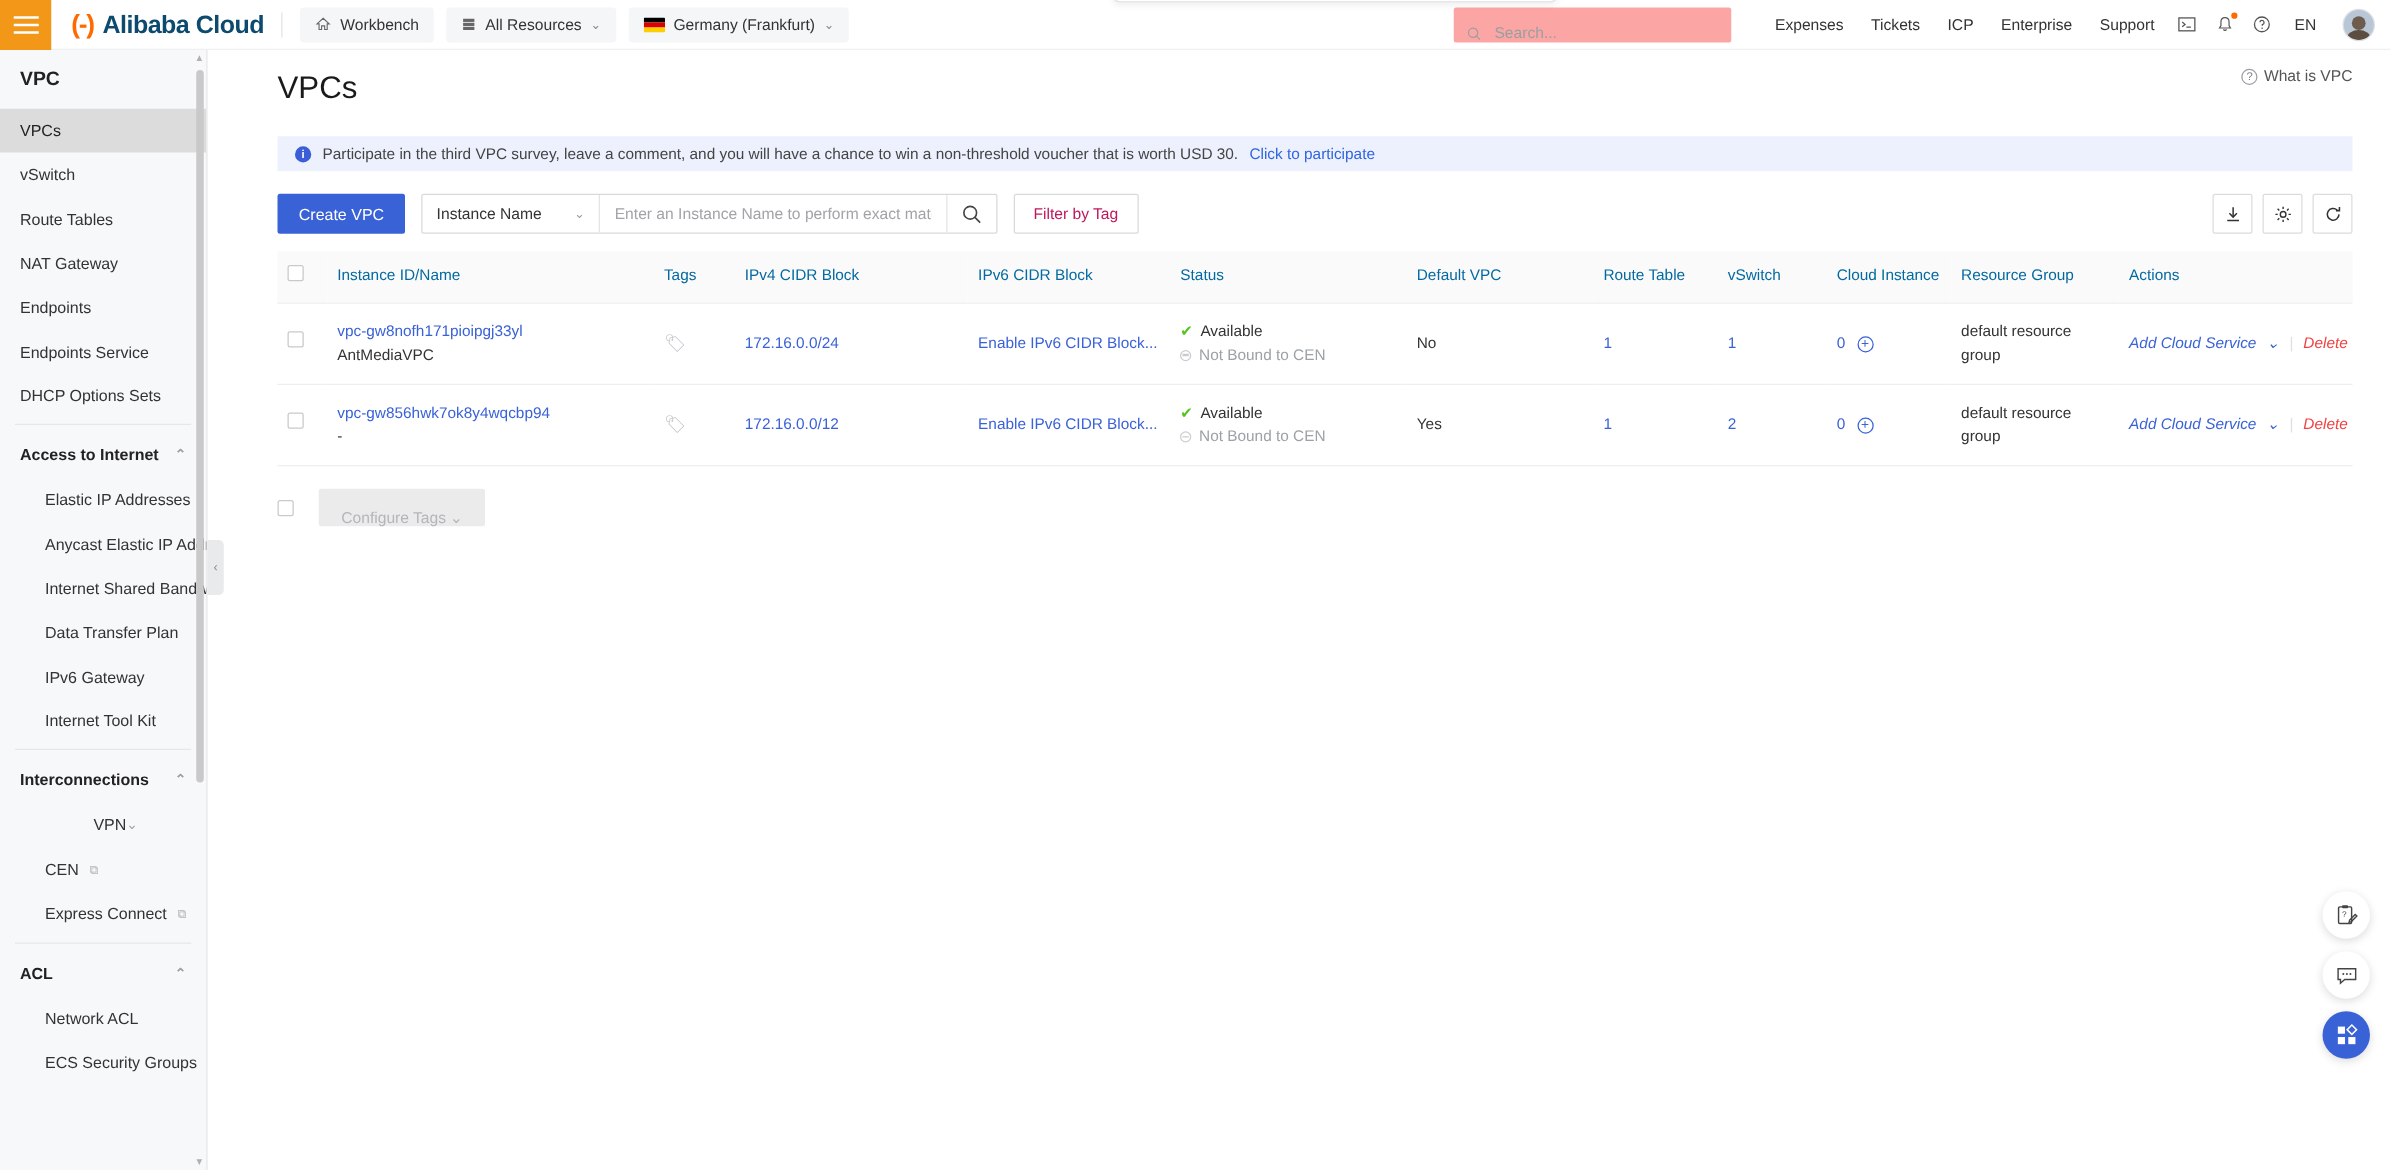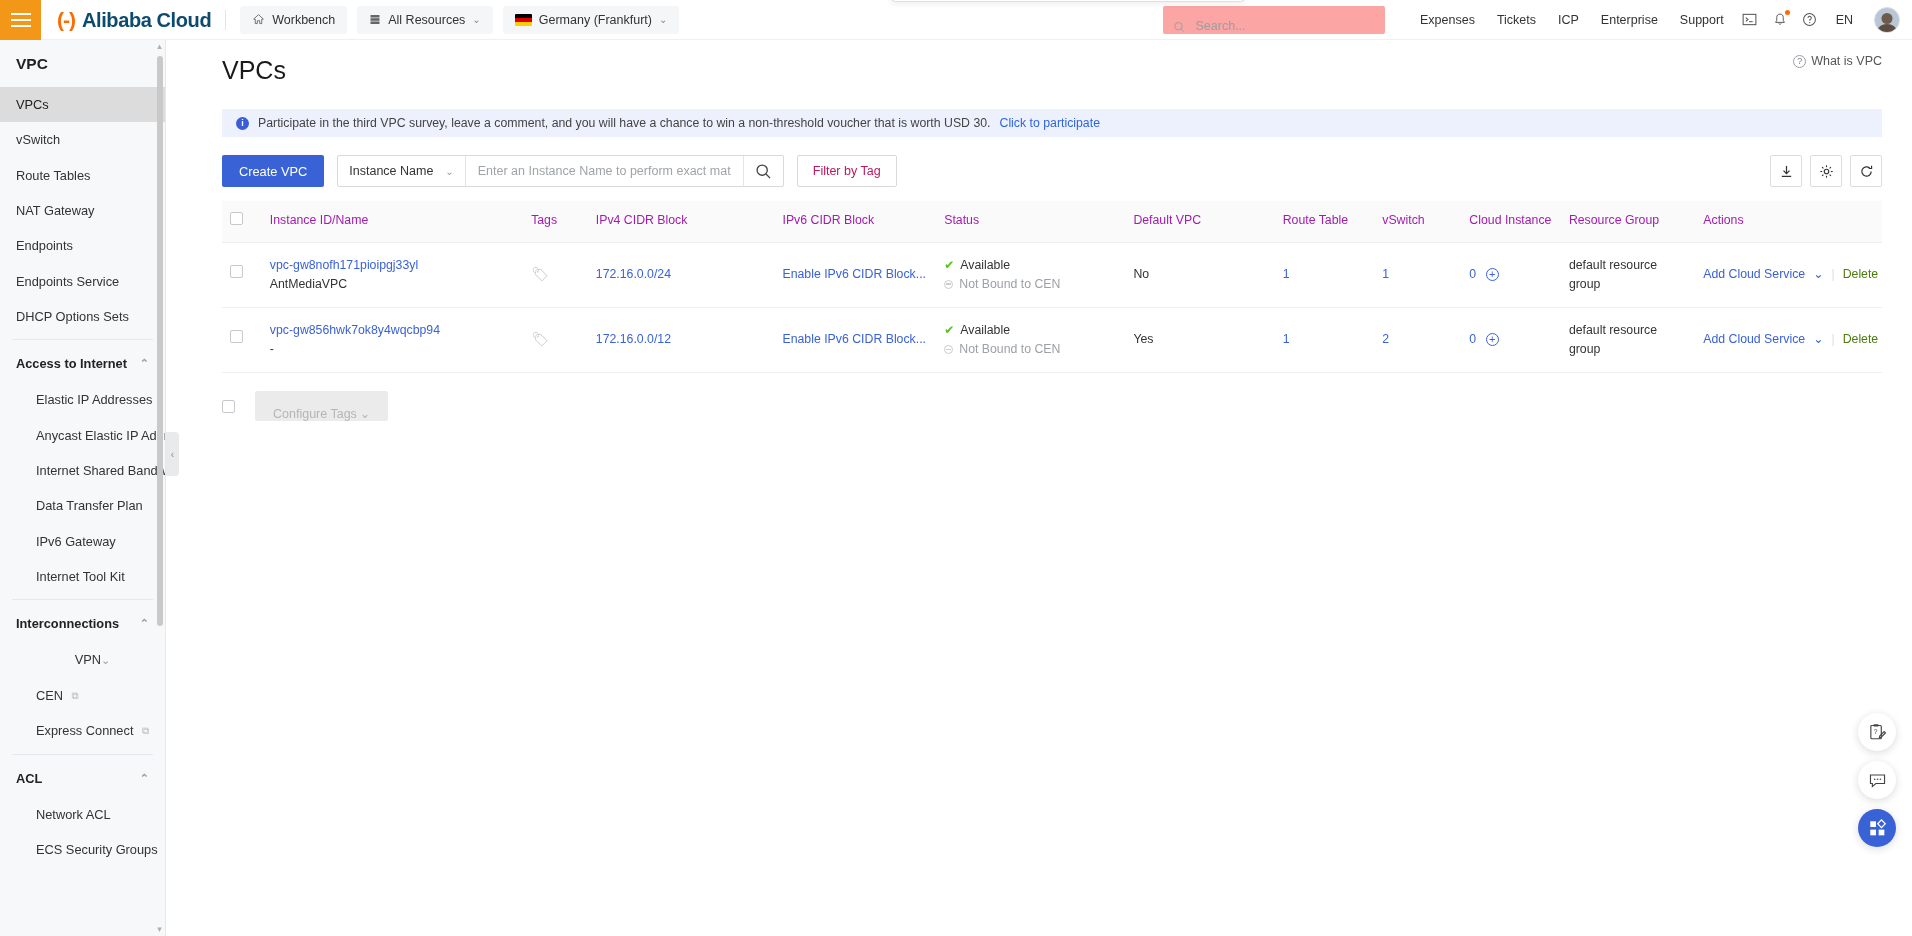--- a/index.html
+++ b/index.html
@@ -200,21 +200,21 @@
   .btn-primary {
     height: 32px; background: #3a62d7; color: #fff; font-size: 12.8px;
     border: 0; padding: 0 17px; border-radius: 2px; cursor: pointer;
     font-family: "Liberation Sans", sans-serif;
   }
   .search-group {
     display: flex; align-items: stretch; height: 32px; margin-left: 13px;
     border: 1px solid #d9d9d9; border-radius: 2px; background: #fff;
   }
   .sg-select {
-    display: flex; align-items: center; gap: 12px; padding: 0 11px;
+    display: flex; align-items: center; gap: 26px; padding: 0 11px;
     font-size: 12.5px; color: #333; border-right: 1px solid #e4e4e4;
     cursor: pointer; white-space: nowrap;
   }
   .sg-select .caret { color: #999; font-size: 10px; }
   .sg-input {
     width: 277px; border: 0; outline: none; padding: 0 12px; font-size: 12.5px;
     color: #333; font-family: "Liberation Sans", sans-serif; background: transparent;
   }
   .sg-input::placeholder { color: #a0a4a8; }
   .sg-search {
@@ -232,21 +232,21 @@
   .sq-btn {
     width: 32px; height: 32px; border: 1px solid #dcdcdc; border-radius: 2px;
     background: #fff; display: flex; align-items: center; justify-content: center;
     cursor: pointer;
   }
 
   
   .tbl-wrap { margin: 14px 30px 0 56px; }
   table.vpc { width: 100%; border-collapse: collapse; table-layout: fixed; }
   table.vpc thead th {
-    background: #fafafa; font-size: 12.3px; color: #a21caf; font-weight: normal;
+    background: #fafafa; font-size: 12.3px; color: #0369a1; font-weight: normal;
     text-align: left; padding: 11px 8px; vertical-align: top; line-height: 1.45;
     border-bottom: 1px solid #eee;
   }
   table.vpc tbody td {
     font-size: 12.3px; color: #333; padding: 13px 8px; vertical-align: middle;
     border-bottom: 1px solid #eeeeee; line-height: 1.55;
   }
   .cbx {
     width: 13px; height: 13px; border: 1px solid #c7c9cc; border-radius: 2px;
     background: #fff; display: inline-block; cursor: pointer;
@@ -262,23 +262,23 @@
   }
   .st-dot::after {
     content:""; position:absolute; left:1px; right:1px; top:2.6px; height:1.4px;
     background:#c9ccd0;
   }
   .plus-circ {
     display: inline-flex; width: 13px; height: 13px; border: 1px solid #3a62d7;
     border-radius: 50%; color: #3a62d7; font-size: 11px; align-items: center;
     justify-content: center; line-height: 1; margin-left: 6px; cursor: pointer;
   }
-  .act-row { display: flex; align-items: flex-start; gap: 8px; white-space: nowrap; }
+  .act-row { display: flex; align-items: flex-start; gap: 8px; white-space: nowrap; font-style: italic; }
   .act-sep { color: #e0e0e0; }
-  .disabled-link { color: #4d7c0f; cursor: default; }
+  .disabled-link { color: #ef4444; cursor: default; }
 
   .bulk-bar {
     margin: 10px 30px 0 56px; display: flex; align-items: center; gap: 20px;
     padding: 8px 0;
   }
   .btn-disabled {
     height: 30px; background: #ebebeb; border: 0; color: #b3b6b9;
     font-size: 12.5px; padding: 0 18px; border-radius: 2px; cursor: default;
     display: flex; align-items: flex-end; gap: 3px;
     font-family: "Liberation Sans", sans-serif;

